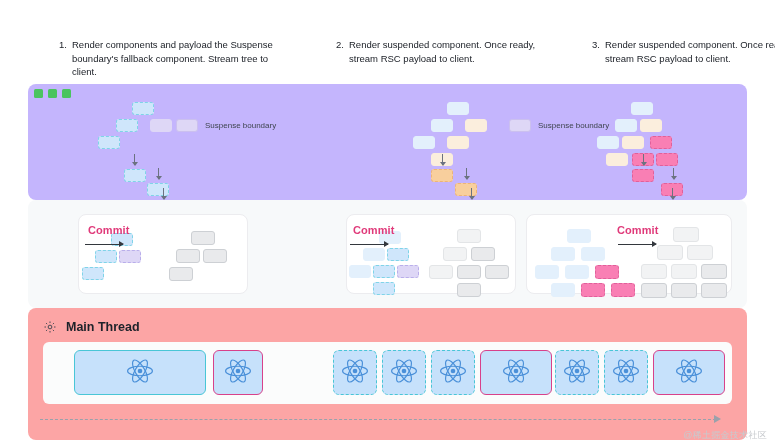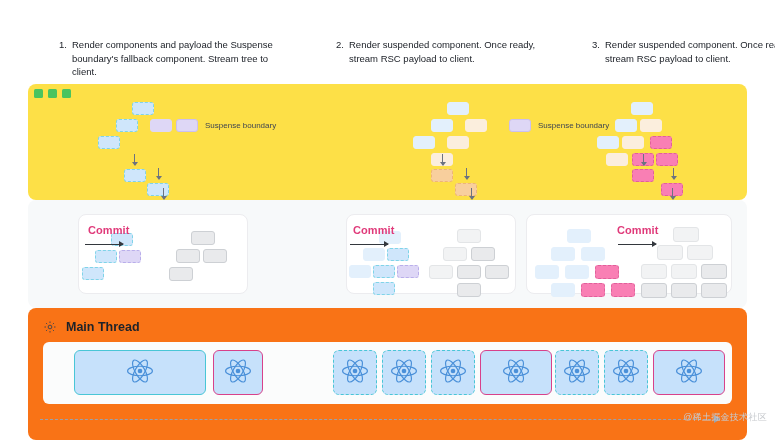--- a/index.html
+++ b/index.html
@@ -17,29 +17,29 @@
   .caption { position: absolute; font-size: 9.5px; line-height: 13.5px; color: #20242b; }
   .caption .num { position: absolute; left: 0; top: 0; }
   .caption .txt { display: block; padding-left: 13px; }
   #cap1 { left: 59px; top: 38px; width: 230px; }
   #cap2 { left: 336px; top: 38px; width: 215px; }
   #cap3 { left: 592px; top: 38px; width: 215px; }
 
   
   .panel-trees {
     position: absolute; left: 28px; top: 84px; width: 719px; height: 116px;
-    background: #fde047; border-radius: 8px;
+    background: #c4b5fd; border-radius: 8px;
   }
   .panel-commits {
     position: absolute; left: 28px; top: 200px; width: 719px; height: 108px;
     background: #f7f9fa; border-radius: 8px;
   }
   .panel-main {
     position: absolute; left: 28px; top: 308px; width: 719px; height: 132px;
-    background: #f97316; border-radius: 8px;
+    background: #fca5a5; border-radius: 8px;
   }
 
   
   .dots { position: absolute; left: 6px; top: 5px; display: flex; gap: 5px; }
   .dot { width: 9px; height: 9px; background: #4ac45f; border-radius: 1.5px; }
 
   
   .node { position: absolute; border-radius: 3px; }
 
   
@@ -107,21 +107,21 @@
     position: absolute; left: 40px; top: 419px; width: 676px;
     border-top: 1.4px dashed #9aa1ab;
   }
   .timeline-head {
     position: absolute; left: 714px; top: 415px;
     border-top: 4px solid transparent; border-bottom: 4px solid transparent;
     border-left: 7px solid #9aa1ab;
   }
 
   .watermark {
-    position: absolute; right: 8px; bottom: 24px;
+    position: absolute; right: 8px; bottom: 6px;
     font-size: 9px; color: #c7cace; letter-spacing: .3px;
   }
 </style>
 </head>
 <body>
 
 <div class="page">
 
   <div class="captions">
     <div class="caption" id="cap1">

